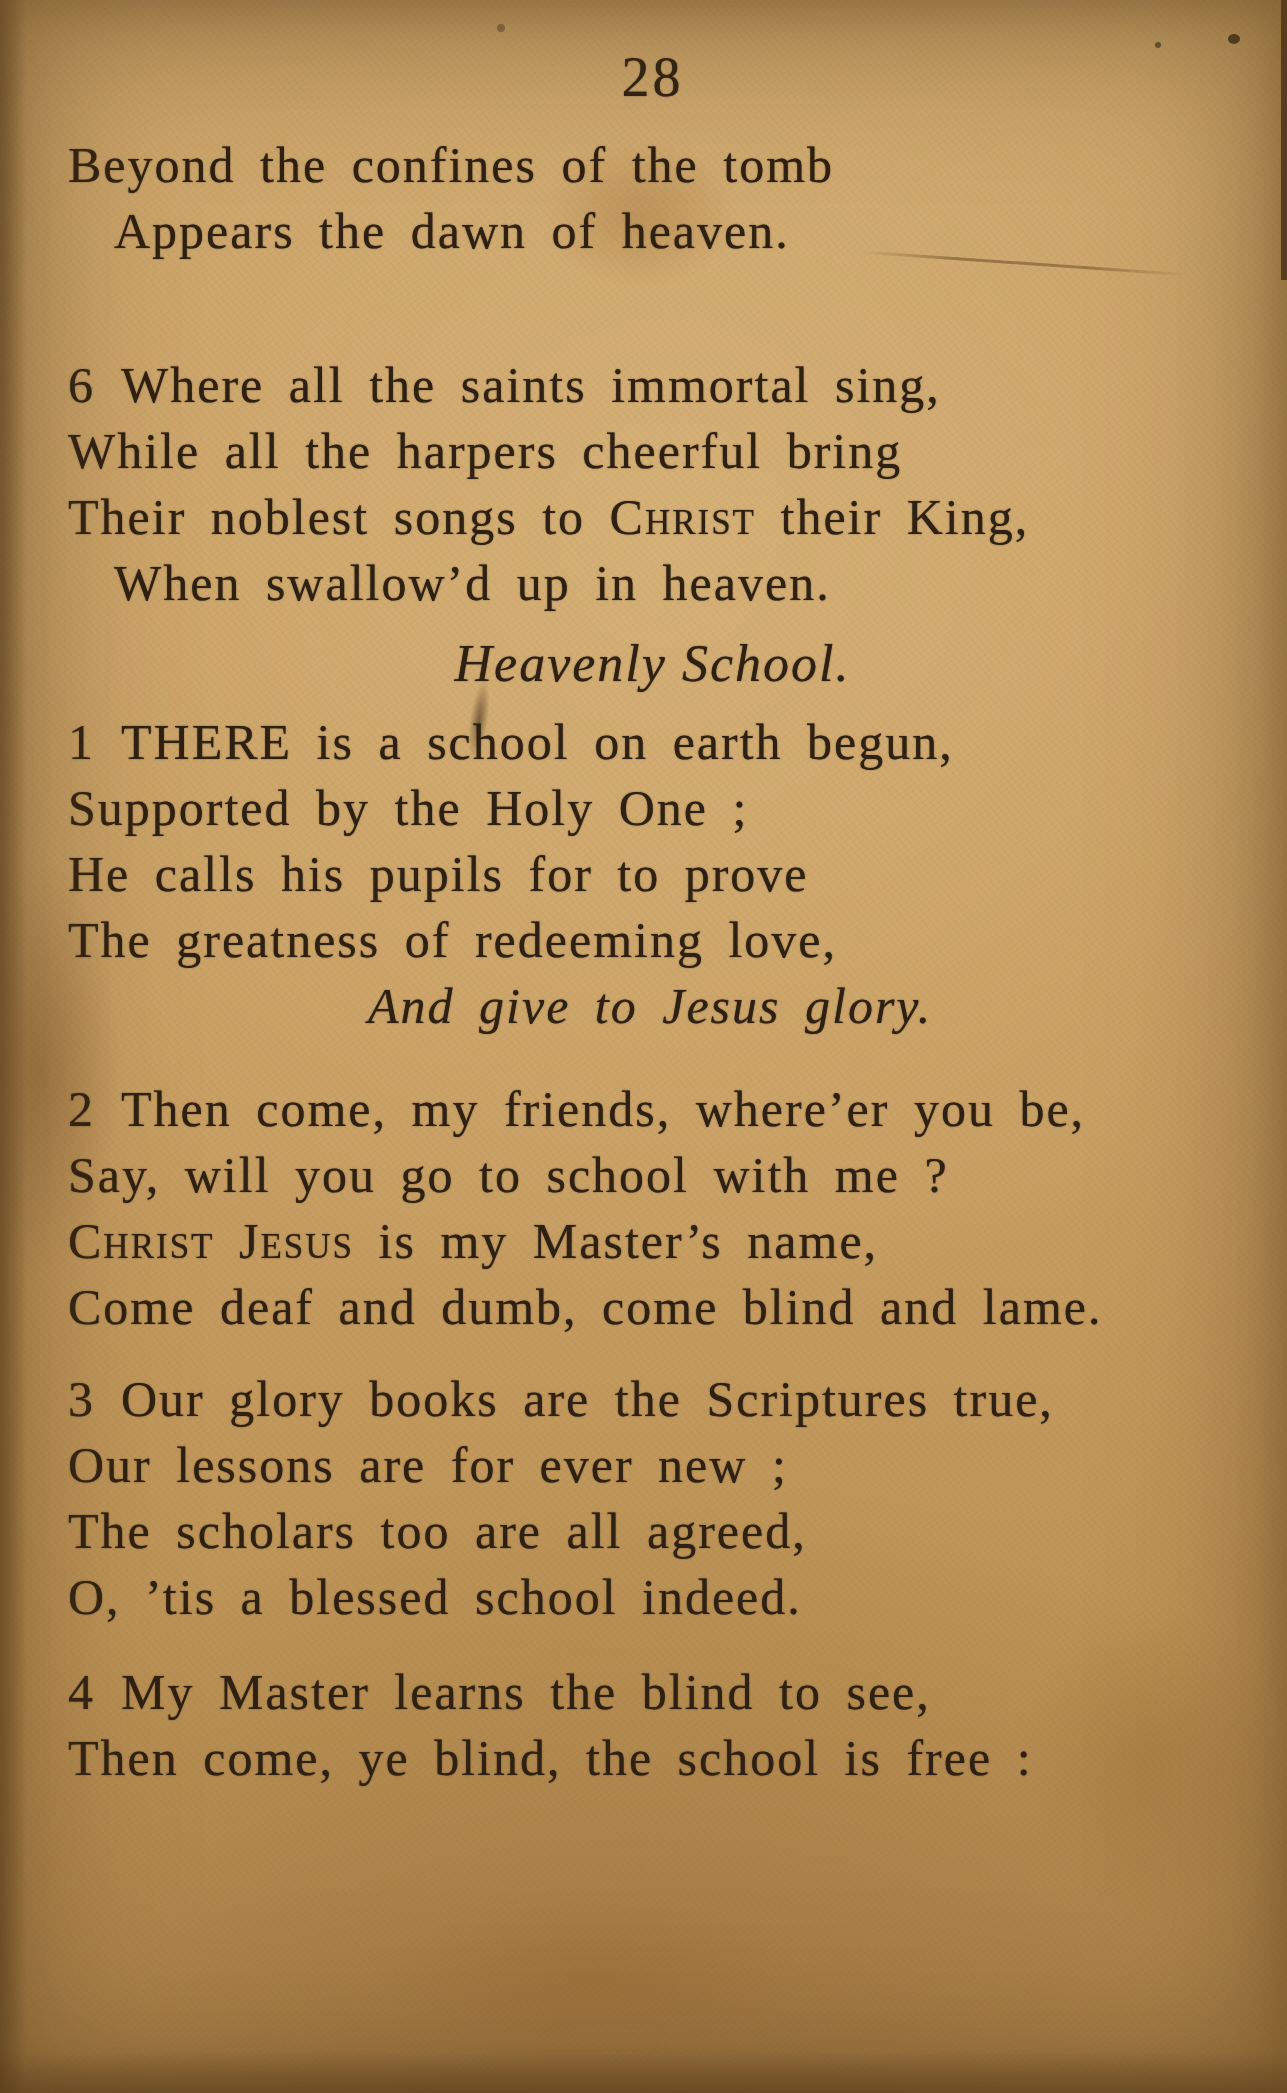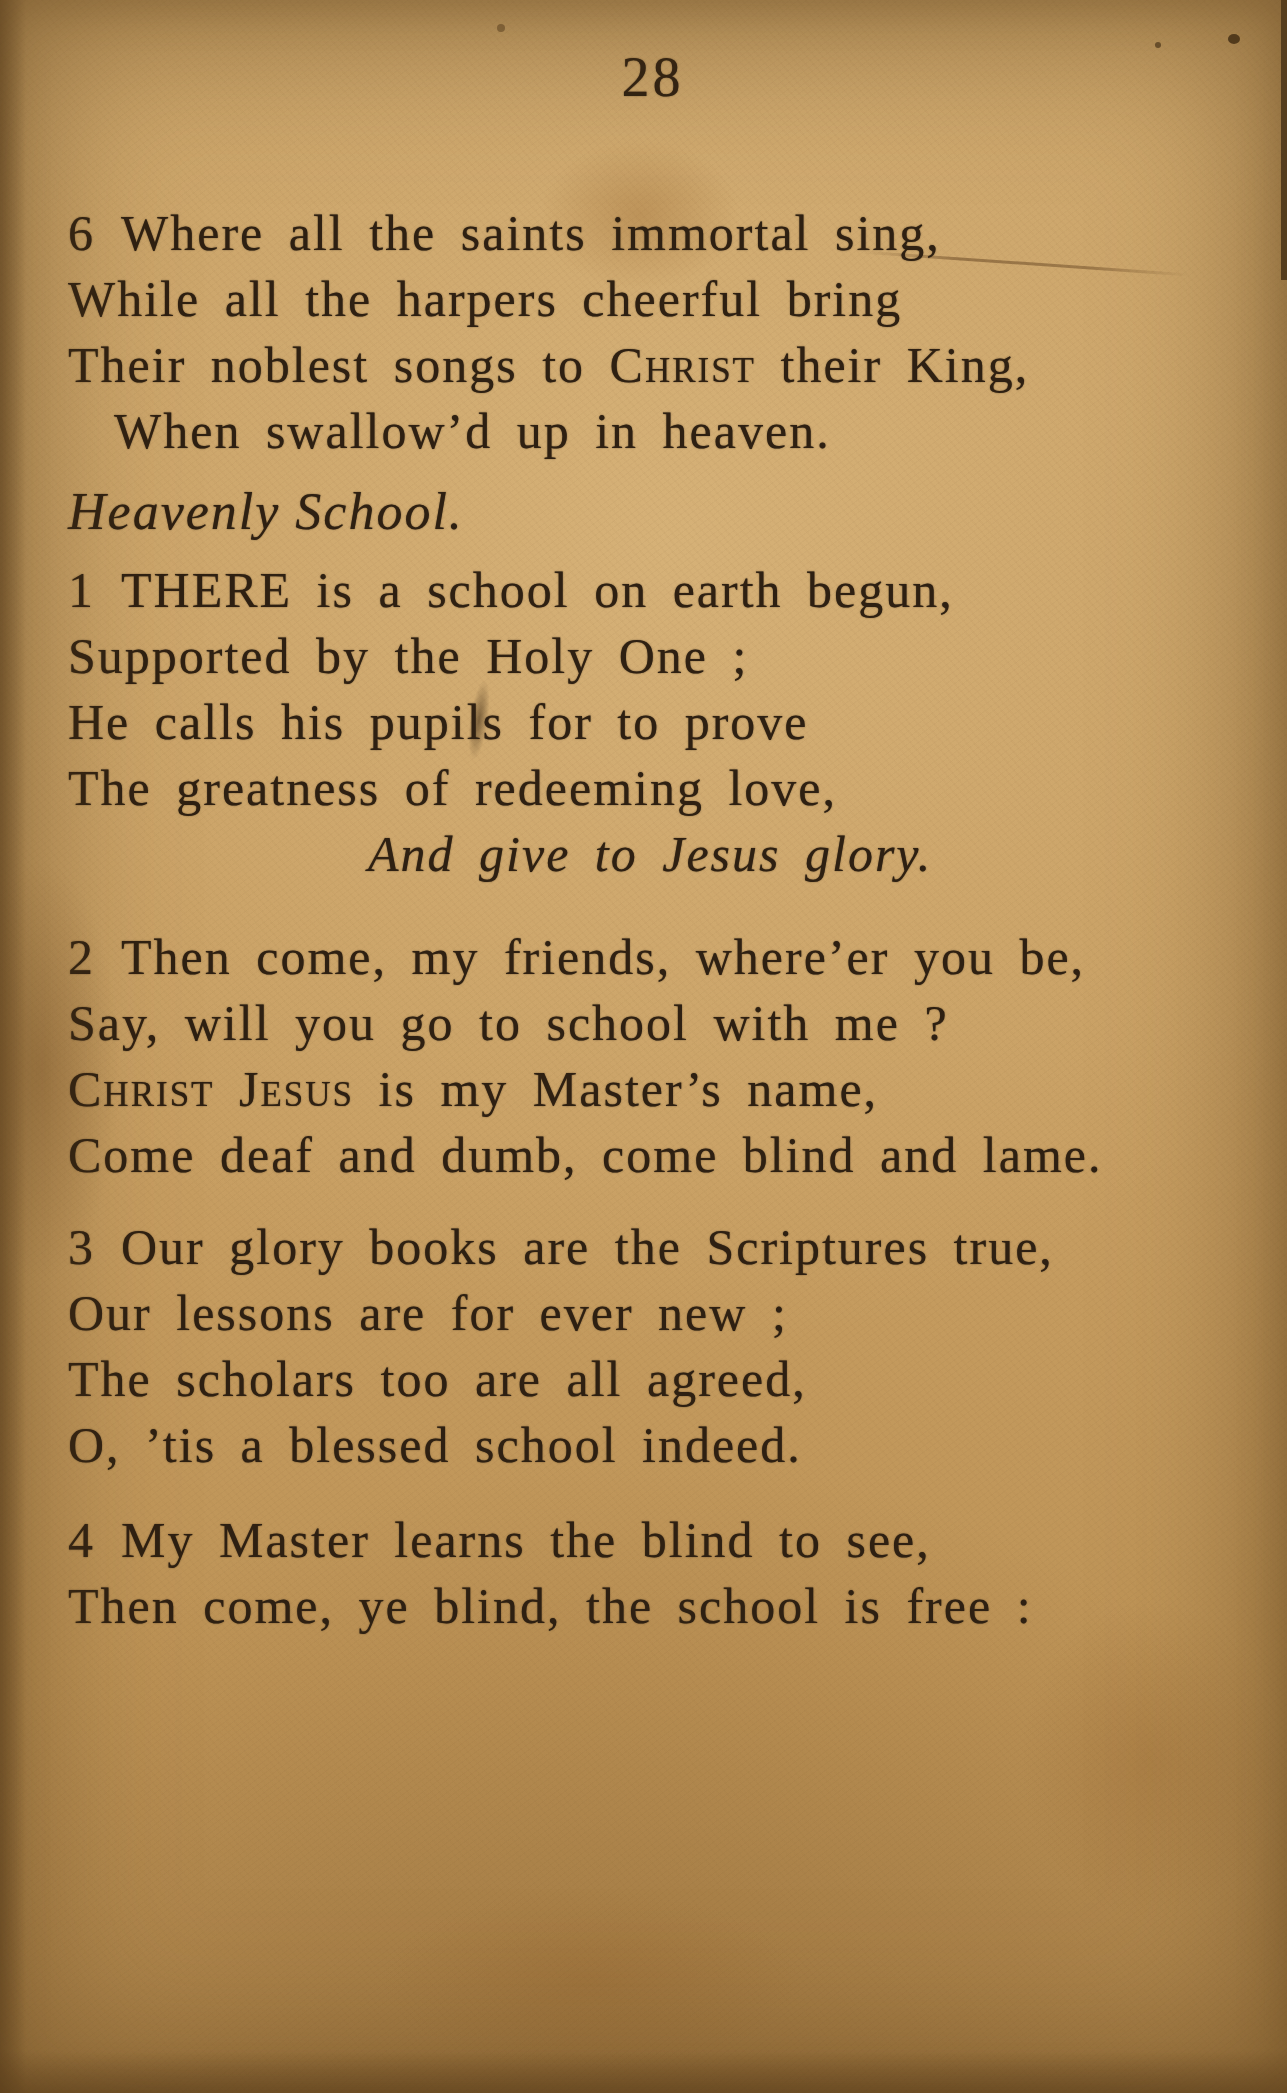--- a/index.html
+++ b/index.html
@@ -77,21 +77,21 @@
   }
   .indent { padding-left: 46px; }
   .refrain { padding-left: 300px; font-style: italic; }
   .num { margin-right: 26px; }
   .sc { font-variant: small-caps; }
   .hymn-title {
     margin: 28px 0 0; text-align: center; font-weight: normal;
     font-size: 52px; line-height: 70px; letter-spacing: 3px; word-spacing: 12px;
   }
   .hymn-subtitle {
-    margin: 13px 0 0; font-weight: normal; font-style: italic;
+    margin: 13px 0 0; text-align: center; font-weight: normal; font-style: italic;
     font-size: 52px; line-height: 70px; letter-spacing: 2px;
   }
   .b0 { margin-top: 20px; }
   .b1 { margin-top: 88px; }
   .b2 { margin-top: 10px; }
   .b3 { margin-top: 37px; }
   .b4 { margin-top: 26px; }
   .b5 { margin-top: 29px; }
 </style>
 </head>
@@ -110,20 +110,22 @@
   <div class="art" id="stain-left-mid"></div>
   <div class="art" id="speck-1"></div>
   <div class="art" id="speck-2"></div>
   <div class="art" id="speck-3"></div>
 
   <div class="content">
 
     <div class="page-number">28</div>
 
     <div class="stanza b0">
+      <p class="line"><span>Beyond the confines of the tomb</span></p>
+      <p class="line indent"><span>Appears the dawn of heaven.</span></p>
     </div>
 
     <div class="stanza b1">
       <p class="line"><span class="num">6</span><span>Where all the saints immortal sing,</span></p>
       <p class="line"><span>While all the harpers cheerful bring</span></p>
       <p class="line"><span>Their noblest songs to </span><span class="sc">Christ</span><span> their King,</span></p>
       <p class="line indent"><span>When swallow’d up in heaven.</span></p>
     </div>
 
     <h3 class="hymn-subtitle">Heavenly School.</h3>

